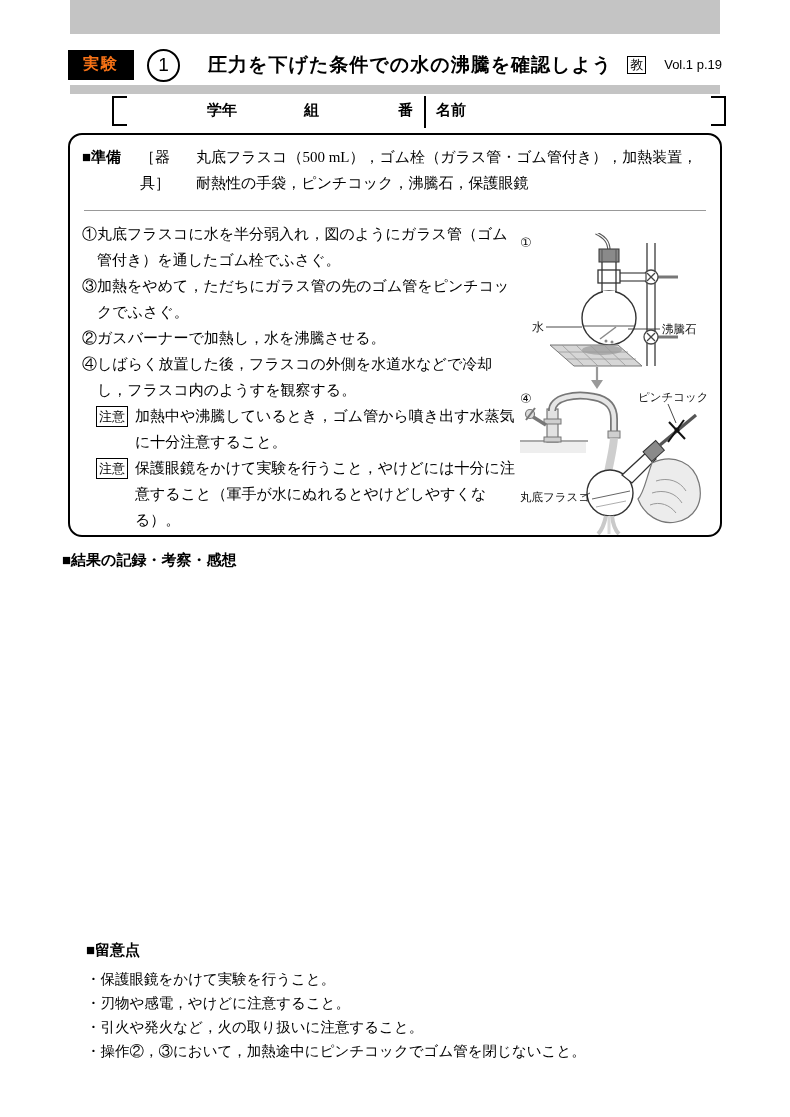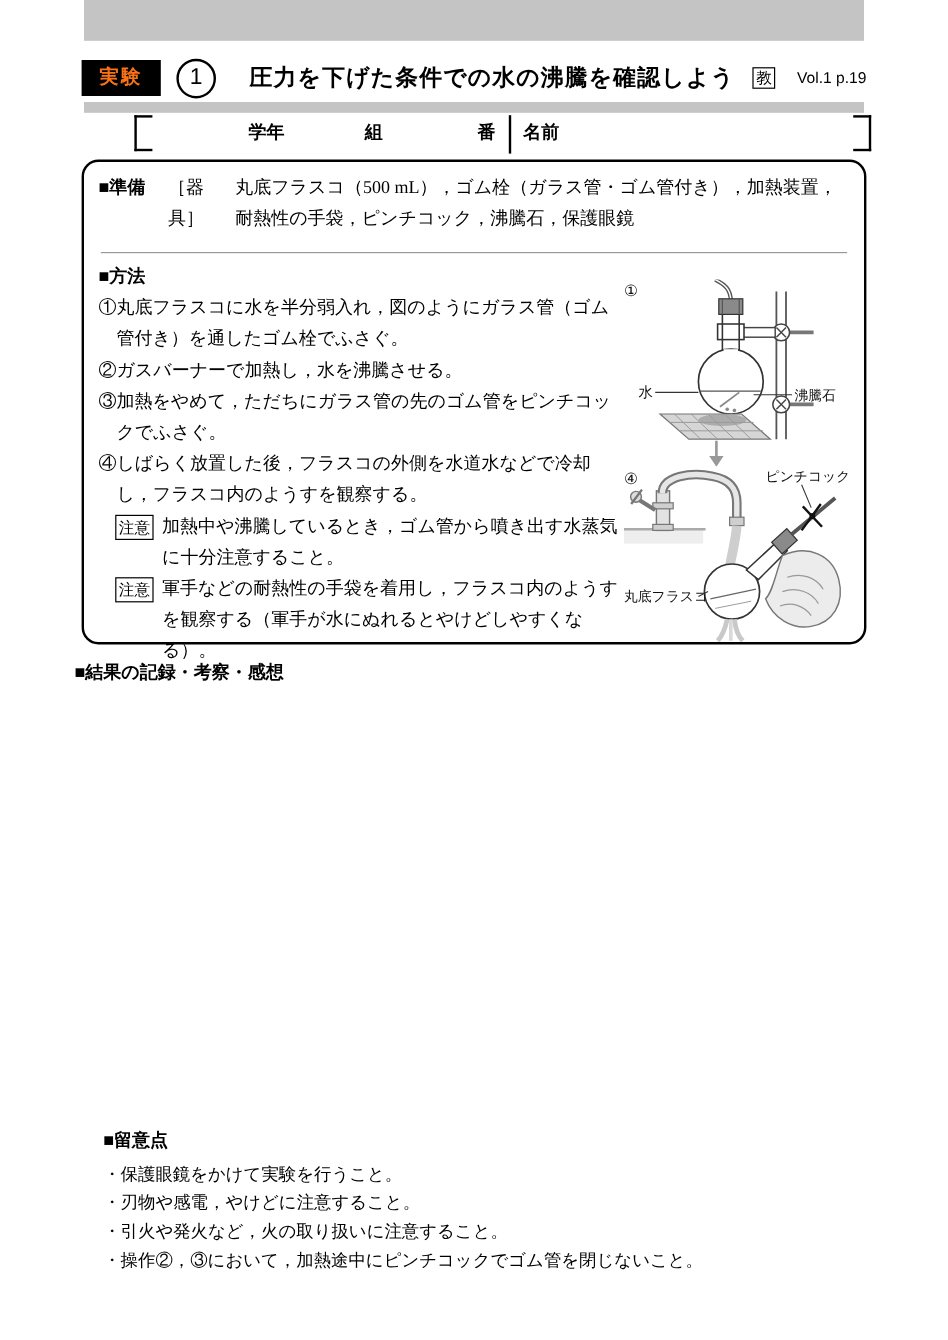--- a/index.html
+++ b/index.html
@@ -102,34 +102,33 @@
         <span class="prep-h">■準備</span>
         <span class="prep-label">［器具］</span>
         <span class="prep-text">
           <span>丸底フラスコ（500 mL），ゴム栓（ガラス管・ゴム管付き），加熱装置，</span><br>
           <span>耐熱性の手袋，ピンチコック，沸騰石，保護眼鏡</span>
         </span>
       </div>
 
       <hr class="prep-divider">
 
-      <div class="method-h">■方法</div>
 
       <div class="method-text">
         <p class="step">①丸底フラスコに水を半分弱入れ，図のようにガラス管（ゴム管付き）を通したゴム栓でふさぐ。</p>
+        <p class="step">③加熱をやめて，ただちにガラス管の先のゴム管をピンチコックでふさぐ。</p>
         <p class="step">②ガスバーナーで加熱し，水を沸騰させる。</p>
-        <p class="step">③加熱をやめて，ただちにガラス管の先のゴム管をピンチコックでふさぐ。</p>
         <p class="step">④しばらく放置した後，フラスコの外側を水道水などで冷却し，フラスコ内のようすを観察する。</p>
         <div class="caution-row">
           <span class="caution-badge">注意</span>
           <span class="caution-text">加熱中や沸騰しているとき，ゴム管から噴き出す水蒸気に十分注意すること。</span>
         </div>
         <div class="caution-row">
           <span class="caution-badge">注意</span>
-          <span class="caution-text">軍手などの耐熱性の手袋を着用し，フラスコ内のようすを観察する（軍手が水にぬれるとやけどしやすくなる）。</span>
+          <span class="caution-text">保護眼鏡をかけて実験を行うこと，やけどには十分に注意すること（軍手が水にぬれるとやけどしやすくなる）。</span>
         </div>
       </div>
 
       <div class="figures">
 
         <svg class="fig1" width="200" height="134" viewBox="0 0 200 134">
           <text x="2" y="14" font-size="13">①</text>
 
           <line x1="129" y1="10" x2="129" y2="133" stroke="#555" stroke-width="1.5"></line>
           <line x1="137" y1="10" x2="137" y2="133" stroke="#555" stroke-width="1.5"></line>

